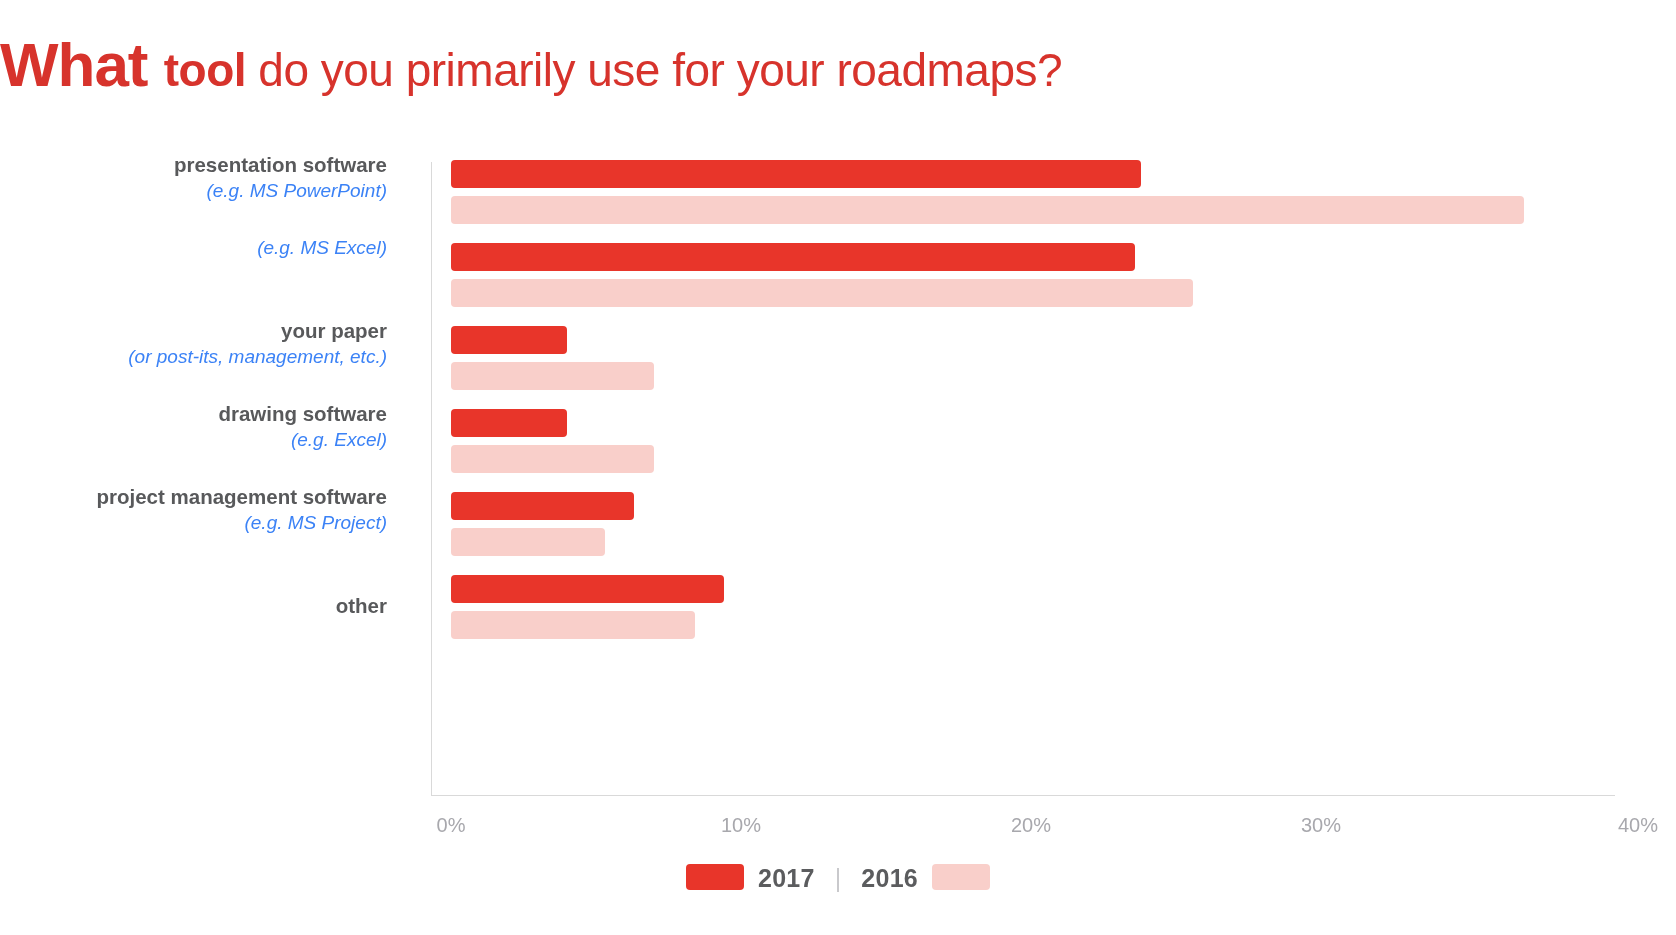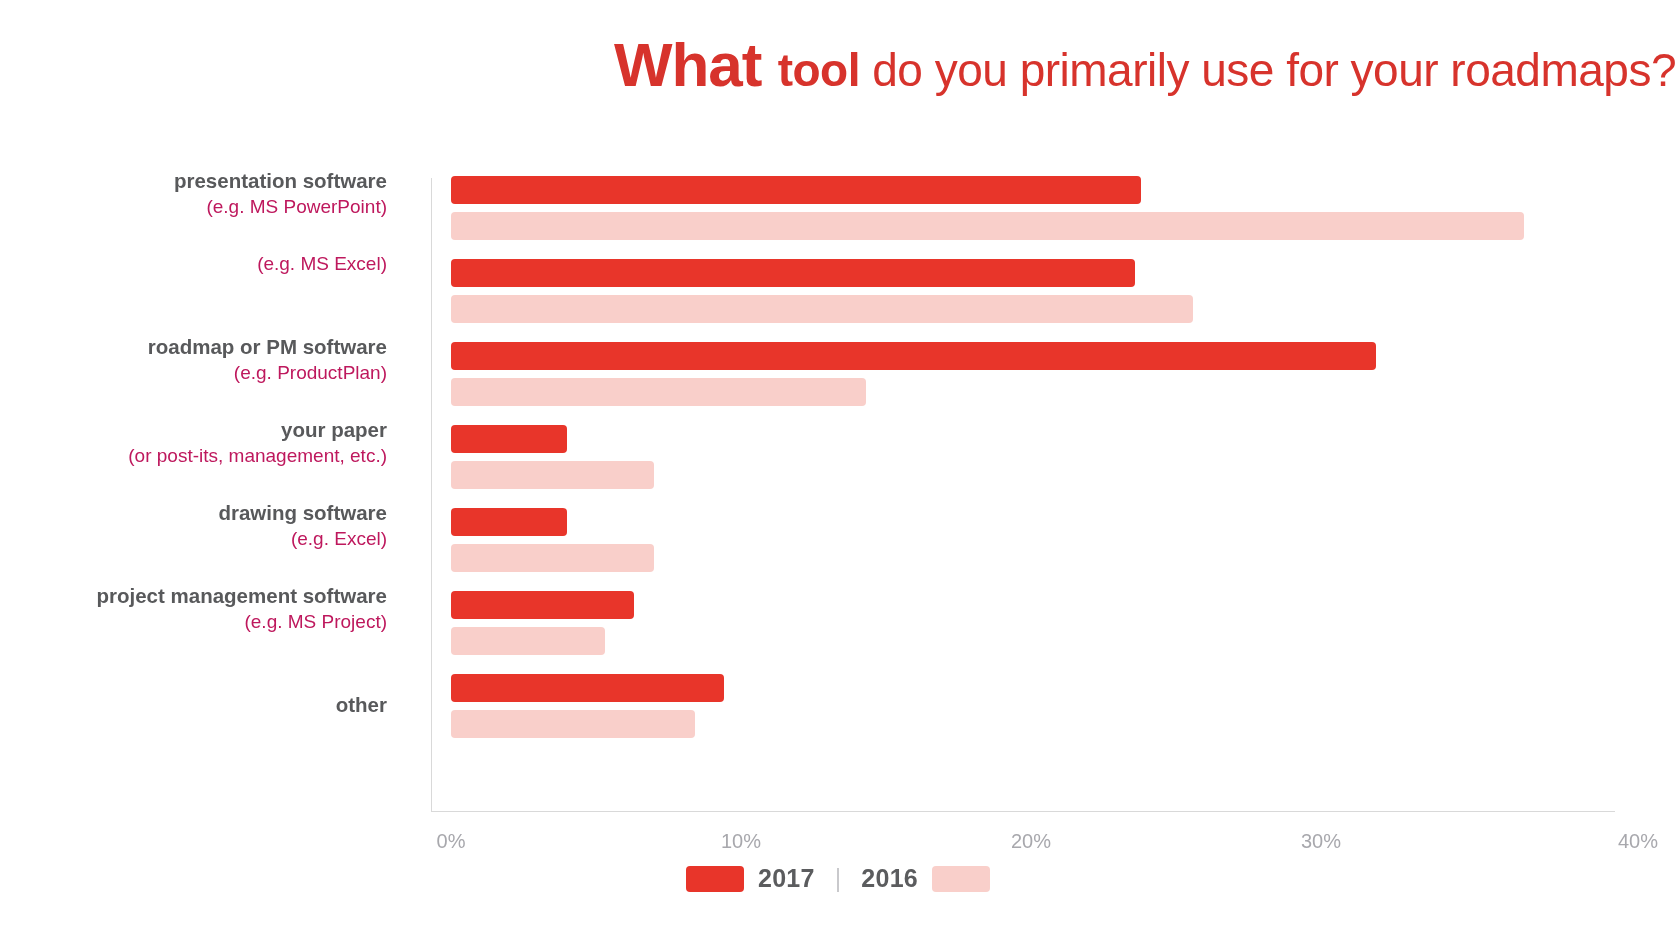--- a/index.html
+++ b/index.html
@@ -15,21 +15,21 @@
     width: 1676px;
     height: 935px;
     background: #ffffff;
   }
 
   
   .title {
     position: absolute;
     left: 0; top: 34px;
     width: 1676px;
-    text-align: right;
+    text-align: left;
     color: #d7332c;
     white-space: nowrap;
     line-height: 1;
   }
   .title .t-what {
     font-size: 62px;
     font-weight: 700;
     letter-spacing: -1px;
   }
   .title .t-tool {
@@ -40,21 +40,21 @@
   .title .t-rest {
     font-size: 46px;
     font-weight: 400;
     letter-spacing: -0.5px;
   }
 
   
   .plot {
     position: absolute;
     left: 0;
-    top: 168px;
+    top: 152px;
     width: 1676px;
     height: 650px;
   }
   .axis-v {
     position: absolute;
     left: 431px;
     top: 10px;
     width: 1px;
     height: 633px;
     background: #d9d9d9;
@@ -90,22 +90,23 @@
     display: block;
     font-size: 20.5px;
     font-weight: 700;
     color: #58595b;
     line-height: 26px;
     white-space: nowrap;
   }
   .lab-sub {
     display: block;
     font-size: 19px;
+    font-style: italic;
     font-weight: 400;
-    color: #be185d;
+    color: #3b82f6;
     line-height: 25px;
     white-space: nowrap;
   }
   .bars {
     position: absolute;
     left: 451px;
     top: 8px;
     height: 72px;
     width: 1200px;
   }
@@ -133,21 +134,20 @@
     white-space: nowrap;
   }
 
   
   .legend {
     position: absolute;
     left: 0;
     top: 864px;
     width: 1676px;
     display: flex;
-    align-items: center;
     justify-content: center;
     gap: 14px;
   }
   .swatch {
     width: 58px;
     height: 26px;
     border-radius: 4px;
     display: inline-block;
   }
   .sw-2017 { background: #e8352a; }
@@ -187,30 +187,20 @@
             <div class="bar y2016" title="2016: 37%" style="width: 1073px; background: rgb(249, 207, 202);"></div>
           </div>
         </div>
         <div class="row">
           <div class="row-labels">
             <span class="lab-sub">(e.g. MS Excel)</span>
           </div>
           <div class="bars">
             <div class="bar y2017" title="2017: 23.6%" style="width: 684.4px; background: rgb(232, 53, 42);"></div>
             <div class="bar y2016" title="2016: 25.6%" style="width: 742.4px; background: rgb(249, 207, 202);"></div>
-          </div>
-        </div>
-        <div class="row">
-          <div class="row-labels">
-            <span class="lab-main">roadmap or PM software</span>
-            <span class="lab-sub">(e.g. ProductPlan)</span>
-          </div>
-          <div class="bars">
-            <div class="bar y2017" title="2017: 31.9%" style="width: 925.1px; background: rgb(232, 53, 42);"></div>
-            <div class="bar y2016" title="2016: 14.3%" style="width: 414.7px; background: rgb(249, 207, 202);"></div>
           </div>
         </div>
         <div class="row">
           <div class="row-labels">
             <span class="lab-main">your paper</span>
             <span class="lab-sub">(or post-its, management, etc.)</span>
           </div>
           <div class="bars">
             <div class="bar y2017" title="2017: 4%" style="width: 116px; background: rgb(232, 53, 42);"></div>
             <div class="bar y2016" title="2016: 7%" style="width: 203px; background: rgb(249, 207, 202);"></div>

